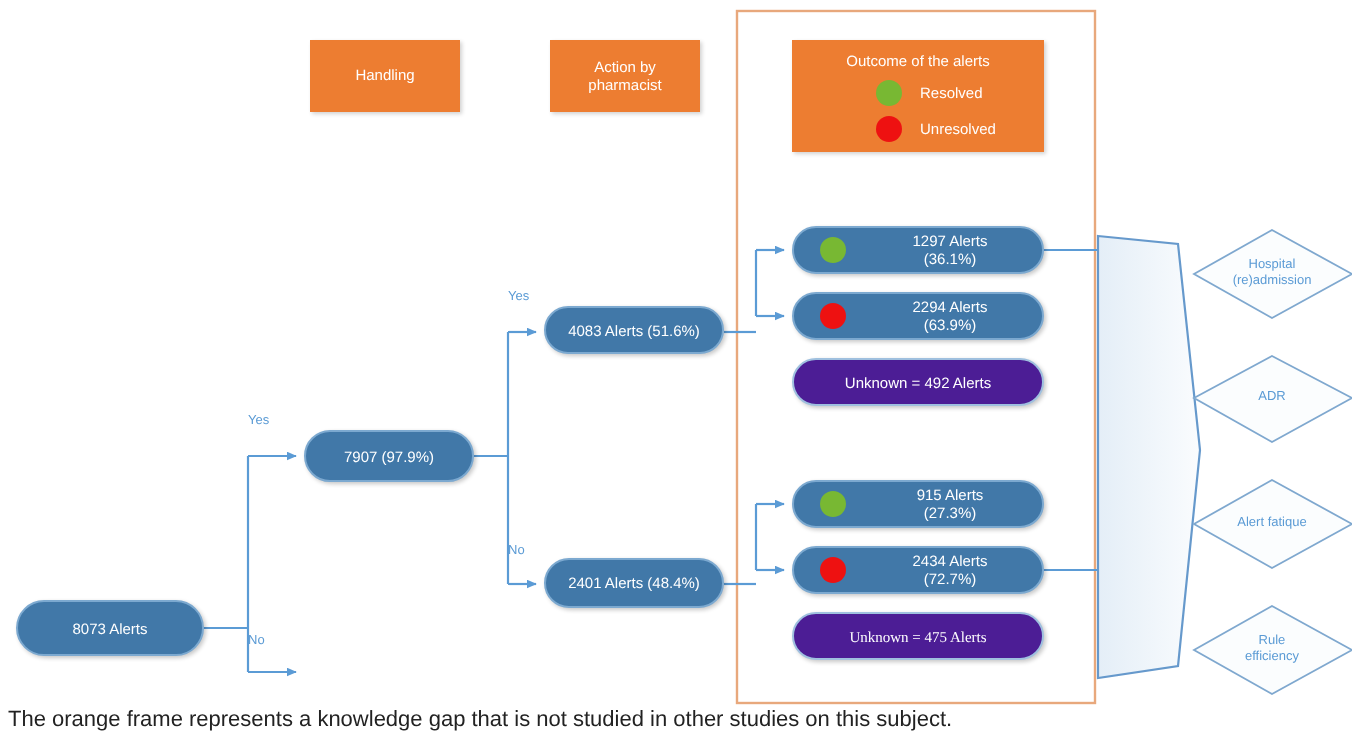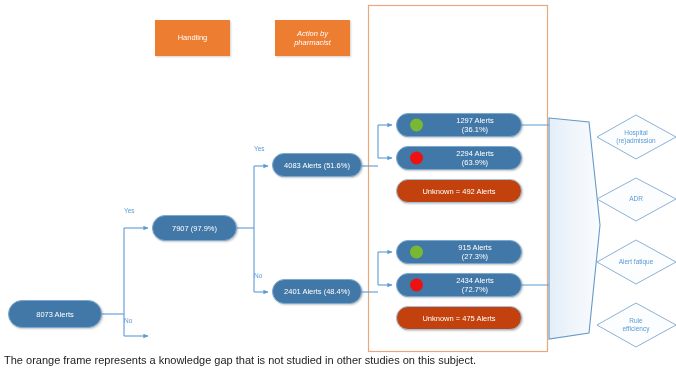--- a/index.html
+++ b/index.html
@@ -81,21 +81,21 @@
     text-align: center;
     box-shadow: 1px 1px 2px rgba(0,0,0,0.22);
     box-sizing: border-box;
   }
   .node.outcome {
     justify-content: flex-end;
     padding-right: 16px;
     padding-left: 48px;
   }
   .node.unknown {
-    background: #c2410c;
+    background: #4c1d95;
     border: 1px solid #9FC0DF;
     color: #ffffff;
   }
   .outcome-dot {
     position: absolute;
     left: 13px;
     top: 50%;
     transform: translateY(-50%);
     width: 13px;
     height: 13px;
@@ -183,23 +183,34 @@
 
     <g fill="#FBFDFE" stroke="#7FA8CF" stroke-width="0.9">
       <polygon points="636,115 676,137 636,159 597,137"></polygon>
       <polygon points="636,178 676,199 636,221 597,199"></polygon>
       <polygon points="636,240 676,262 636,284 597,262"></polygon>
       <polygon points="636,303 676,325 636,347 597,325"></polygon>
     </g>
   </svg>
 
   <div class="hdr-box" style="left:155px; top:20px; width:75px; height:36px;">Handling</div>
-  <div class="hdr-box" style="left:275px; top:20px; width:75px; height:36px; white-space:pre-line;font-style:italic;">Action by
+  <div class="hdr-box" style="left:275px; top:20px; width:75px; height:36px; white-space:pre-line;">Action by
 pharmacist</div>
 
+  <div class="legend-box" style="left:396px; top:20px; width:126px; height:56px;">
+    <div class="legend-title">Outcome of the alerts</div>
+    <div class="legend-row" style="top:20px;">
+      <span class="legend-dot" style="background:#78B833;"></span>
+      <span class="legend-label">Resolved</span>
+    </div>
+    <div class="legend-row" style="top:38px;">
+      <span class="legend-dot" style="background:#EE1111;"></span>
+      <span class="legend-label">Unresolved</span>
+    </div>
+  </div>
 
   <div class="node" style="left:8px; top:300px; width:94px; height:28px;">8073 Alerts</div>
 
   <div class="node" style="left:152px; top:215px; width:85px; height:26px;">7907 (97.9%)</div>
 
 
   <div class="node" style="left:272px; top:153px; width:90px; height:24px;">4083 Alerts (51.6%)</div>
 
   <div class="node" style="left:272px; top:279px; width:90px; height:25px;">2401 Alerts (48.4%)</div>
 
@@ -214,21 +225,21 @@
   <div class="node unknown" style="left:396px; top:179px; width:126px; height:24px;">Unknown = 492 Alerts</div>
 
   <div class="node outcome" style="left:396px; top:240px; width:126px; height:24px;">
     <span class="outcome-dot" style="background:#78B833;"></span>
     <span>915 Alerts (27.3%)</span>
   </div>
   <div class="node outcome" style="left:396px; top:273px; width:126px; height:24px;">
     <span class="outcome-dot" style="background:#EE1111;"></span>
     <span>2434 Alerts (72.7%)</span>
   </div>
-  <div class="node unknown" style="left:396px; top:306px; width:126px; height:24px;">Unknown = 475 Alerts</div>
+  <div class="node unknown" style="left:396px; top:306px; width:126px; height:24px;font-family:Liberation Serif, serif;">Unknown = 475 Alerts</div>
 
   <div class="edge-label" style="left:124px; top:207px;">Yes</div>
   <div class="edge-label" style="left:124px; top:317px;">No</div>
   <div class="edge-label" style="left:254px; top:145px;">Yes</div>
   <div class="edge-label" style="left:254px; top:272px;">No</div>
 
   <div class="diamond-label" style="left:597px; top:127px; height:20px;">Hospital
 (re)admission</div>
   <div class="diamond-label" style="left:597px; top:193px; height:12px;">ADR</div>
   <div class="diamond-label" style="left:597px; top:256px; height:12px;">Alert fatique</div>

